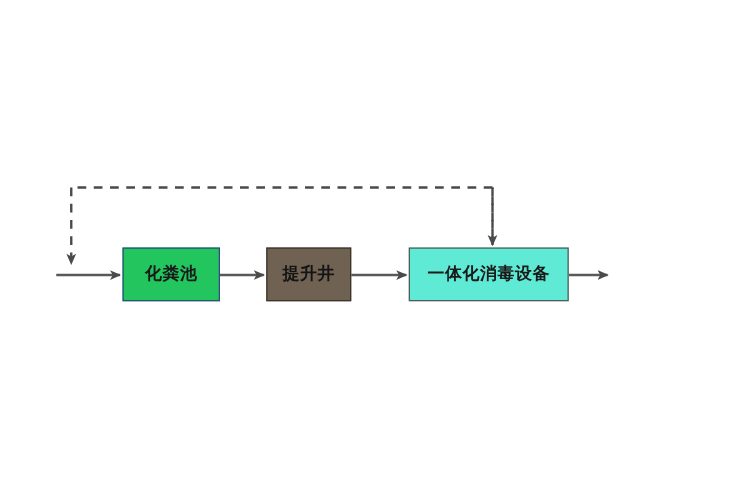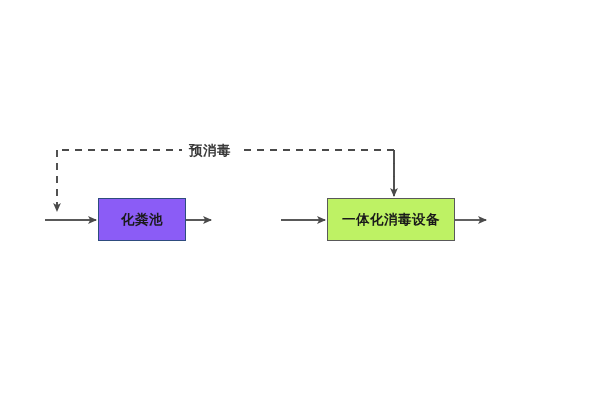--- a/index.html
+++ b/index.html
@@ -81,29 +81,30 @@
 
     <path d="M394,190 L394,150" fill="none" stroke="#4a4a4a" stroke-width="1.9" stroke-dasharray="7,6"></path>
 
     <path d="M394,150 L57,150" fill="none" stroke="#4a4a4a" stroke-width="1.9" stroke-dasharray="7,6"></path>
 
     <path d="M57,150 L57,211" fill="none" stroke="#4a4a4a" stroke-width="1.9" stroke-dasharray="7,6" marker-end="url(#arrowDash)"></path>
 
     <path d="M394,150 L394,196" fill="none" stroke="#4a4a4a" stroke-width="1.9" stroke-dasharray="7,6" marker-end="url(#arrowDash)"></path>
   </svg>
 
-  <div class="node" style="left:98px; top:198px; width:88px; height:43px;
-              background:#8b5cf6; border:1.6px solid #2E4C7E; color:#1a1a1a;">
+  <div class="node" style="left:98px; top:198px; width:78px; height:43px;
+              background:#22c55e; border:1.6px solid #2E4C7E; color:#1a1a1a;">
     <span class="node-label">化粪池</span>
   </div>
 
+  <div class="node" style="left:213px; top:198px; width:68px; height:43px;
+              background:#6F6253; border:1.6px solid #3d3529; color:#141414;">
+    <span class="node-label">提升井</span>
+  </div>
 
   <div class="node" style="left:327px; top:198px; width:128px; height:43px;
-              background:#bef264; border:1.6px solid #595959; color:#1a1a1a;">
+              background:#5eead4; border:1.6px solid #595959; color:#1a1a1a;">
     <span class="node-label">一体化消毒设备</span>
   </div>
 
 
-  <div class="loop-label" style="left:182px; top:142px;">
-    <span>预消毒</span>
-  </div>
 
 </div>
 
 </body></html>

